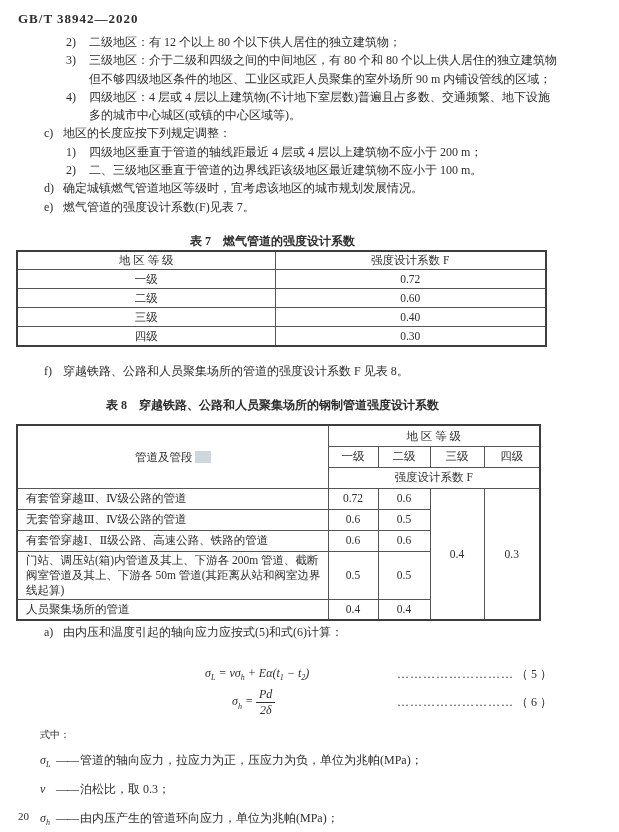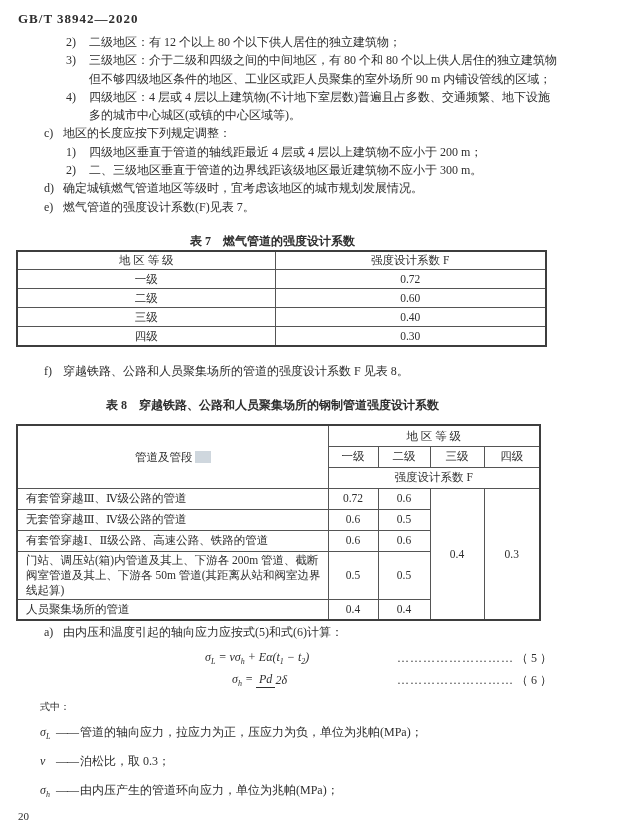--- a/index.html
+++ b/index.html
@@ -38,32 +38,32 @@
   .t8 td{height:21px;line-height:15px;}
   .t8 td.lbl{text-align:left;padding-left:8px;padding-right:6px;}
   .hl-artifact{
     display:inline-block;width:16px;height:12px;margin-left:2px;
     background:#cfd7de;vertical-align:-2px;
   }
   .sec{margin-top:13px;margin-left:18px;font-size:12px;line-height:19px;display:flex;}
   .sec .sec-num{font-weight:bold;margin-right:14px;}
   .mt2{margin-top:2px;}
   .formula-row{display:flex;align-items:center;width:556px;font-size:12px;}
-  .fr5{margin-top:8px;}
+  .fr5{margin-top:24px;}
   .fr6{margin-top:5px;}
   .formula{font-style:italic;white-space:pre;}
   .fr5 .formula{margin-left:205px;}
   .fr6 .formula{margin-left:232px;}
   sub{font-size:8px;}
   .leader{
     flex:1;overflow:hidden;white-space:nowrap;text-align:right;
     letter-spacing:1px;color:#3a3a3a;margin:0 2px 0 12px;
   }
   .eq-num{flex:0 0 auto;font-size:12px;margin-right:4px;}
-  .frac{display:inline-flex;flex-direction:row;align-items:center;vertical-align:middle;line-height:13px;}
+  .frac{display:inline-flex;flex-direction:column;align-items:center;vertical-align:middle;line-height:13px;}
   .frac .top{border-bottom:1px solid #2e2e2e;padding:0 3px 1px 3px;}
   .frac .bot{padding-top:1px;}
   .shizhong{margin:11px 0 3px 40px;font-size:10px;}
   .def{display:flex;margin-left:40px;font-size:12px;line-height:17.6px;align-items:baseline;}
   .def .sym{flex:0 0 16px;font-style:italic;font-family:"Liberation Serif","DejaVu Serif",serif;}
   .def .dash{flex:0 0 auto;letter-spacing:-1px;}
   .def .desc{flex:1;margin-left:2px;margin-top:7px;}
   .page-num{position:absolute;left:18px;bottom:10px;font-size:11px;}
 </style>
 </head>
@@ -90,21 +90,21 @@
     <div class="li ind-l">
       <span class="marker">c)</span>
       <span class="txt">地区的长度应按下列规定调整：</span>
     </div>
     <div class="li ind-n">
       <span class="marker">1)</span>
       <span class="txt">四级地区垂直于管道的轴线距最近 4 层或 4 层以上建筑物不应小于 200 m；</span>
     </div>
     <div class="li ind-n">
       <span class="marker">2)</span>
-      <span class="txt">二、三级地区垂直于管道的边界线距该级地区最近建筑物不应小于 300 m。</span>
+      <span class="txt">二、三级地区垂直于管道的边界线距该级地区最近建筑物不应小于 100 m。</span>
     </div>
     <div class="li ind-l">
       <span class="marker">d)</span>
       <span class="txt">确定城镇燃气管道地区等级时，宜考虑该地区的城市规划发展情况。</span>
     </div>
     <div class="li ind-l">
       <span class="marker">e)</span>
       <span class="txt">燃气管道的强度设计系数(F)见表 7。</span>
     </div>
 

